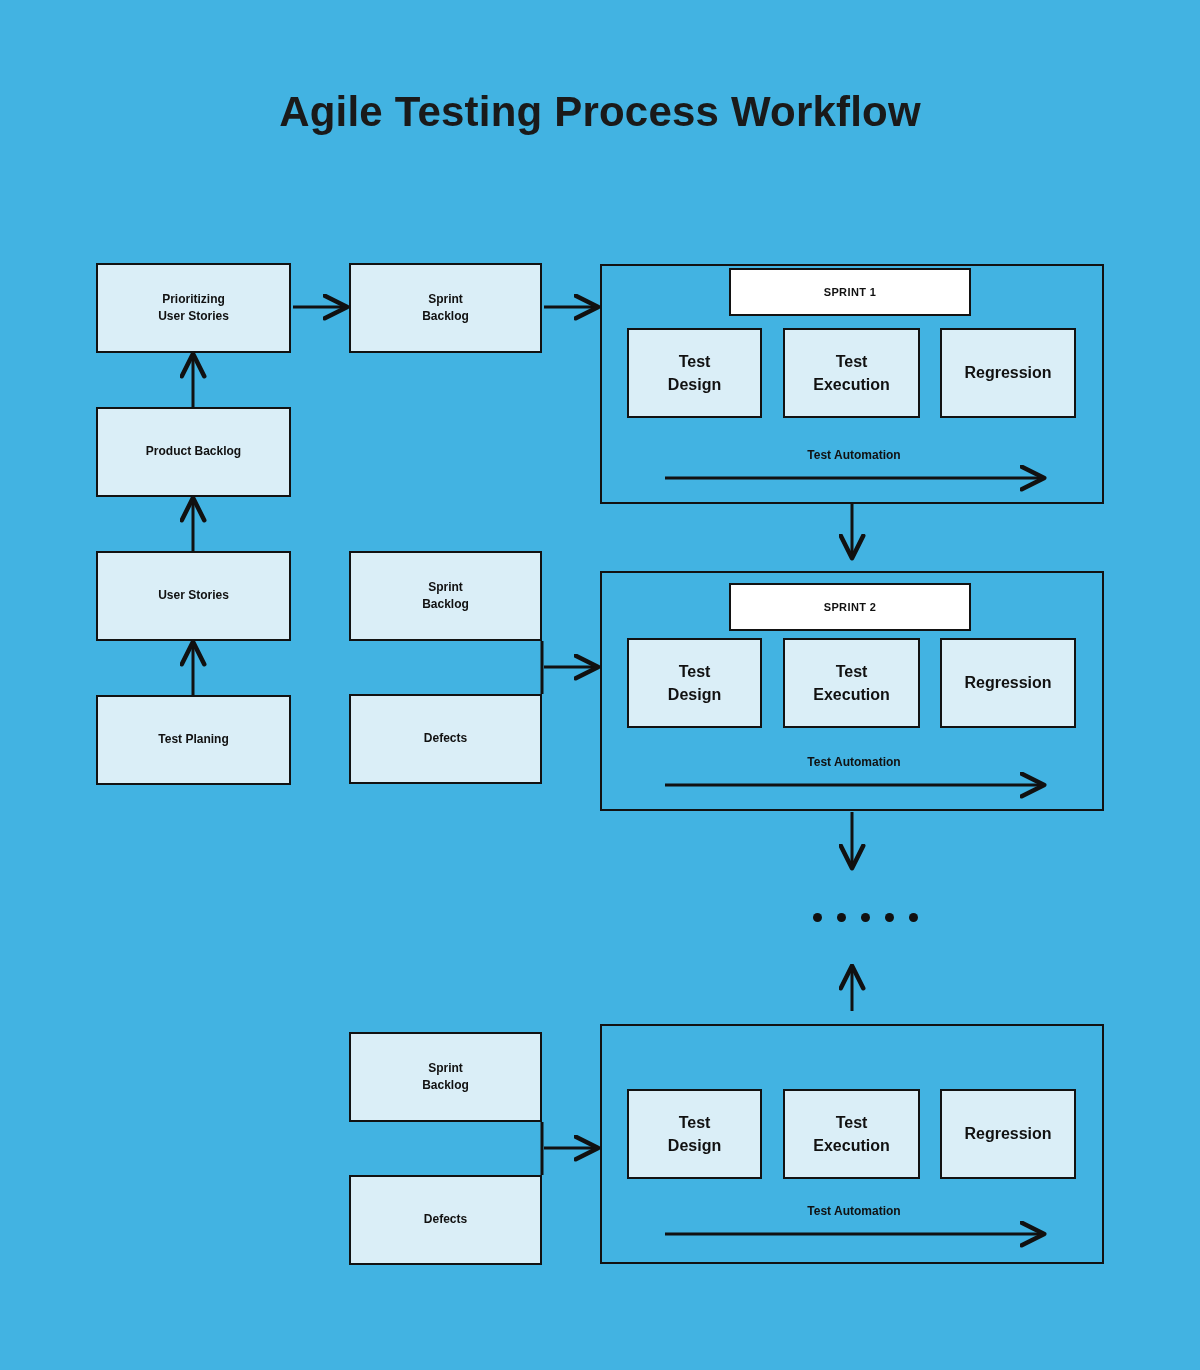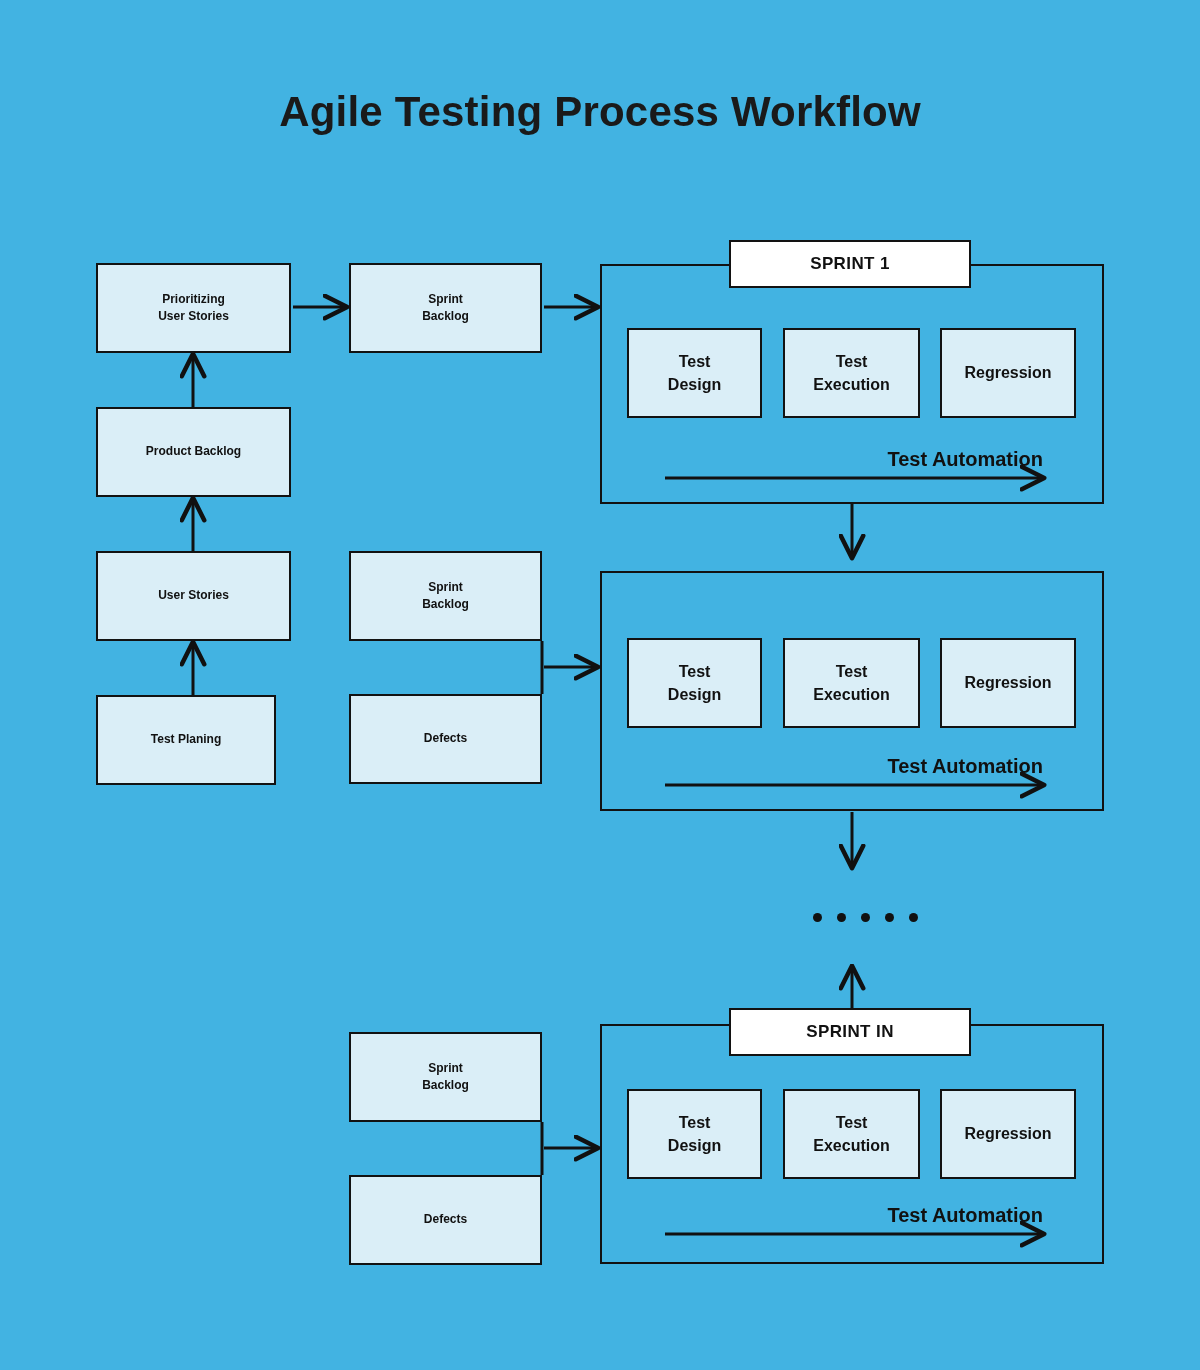--- a/index.html
+++ b/index.html
@@ -62,34 +62,35 @@
   }
   
   .sprint-tab {
     position: absolute;
     box-sizing: border-box;
     background: #ffffff;
     border: 2px solid #121212;
     display: flex;
     align-items: center;
     justify-content: center;
-    font-size: 17px;
+    font-size: 11px;
     font-weight: bold;
     color: #111111;
     letter-spacing: 0.4px;
     z-index: 5;
+    margin-top: 28px;
   }
 
   
   .ta-label {
     position: absolute;
-    font-size: 20px;
+    font-size: 12px;
     font-weight: bold;
     color: #111111;
-    text-align: right;
+    text-align: center;
   }
 
   
   #wires {
     position: absolute;
     left: 0;
     top: 0;
     width: 1200px;
     height: 1370px;
     pointer-events: none;
@@ -155,21 +156,21 @@
     </g>
   </svg>
 
   <div class="nbox" style="left:96px; top:263px; width:195px; height:90px;">Prioritizing
 User Stories</div>
 
   <div class="nbox" style="left:96px; top:407px; width:195px; height:90px;text-align:right;">Product Backlog</div>
 
   <div class="nbox" style="left:96px; top:551px; width:195px; height:90px;">User Stories</div>
 
-  <div class="nbox" style="left:96px; top:695px; width:180px; height:90px;">Test Planing</div>
+  <div class="nbox" style="left:96px; top:695px; width:195px; height:90px;">Test Planing</div>
 
   <div class="nbox" style="left:349px; top:263px; width:193px; height:90px;">Sprint
 Backlog</div>
 
   <div class="nbox" style="left:349px; top:551px; width:193px; height:90px;">Sprint
 Backlog</div>
 
   <div class="nbox" style="left:349px; top:694px; width:193px; height:90px;">Defects</div>
 
   <div class="nbox" style="left:349px; top:1032px; width:193px; height:90px;">Sprint
@@ -182,39 +183,39 @@
 
   <div class="nbox small" style="left:627px; top:328px; width:135px; height:90px;">Test
 Design</div>
   <div class="nbox small" style="left:783px; top:328px; width:137px; height:90px;">Test
 Execution</div>
   <div class="nbox small" style="left:940px; top:328px; width:136px; height:90px;">Regression</div>
 
   <div class="ta-label" style="left:665px; top:448px; width:378px;">Test Automation</div>
 
   <div class="sprint-box" style="left:600px; top:571px; width:504px; height:240px;"></div>
+  <div class="sprint-tab" style="left:729px; top:555px; width:242px; height:48px;">SPRINT 2</div>
 
   <div class="nbox small" style="left:627px; top:638px; width:135px; height:90px;">Test
 Design</div>
   <div class="nbox small" style="left:783px; top:638px; width:137px; height:90px;">Test
 Execution</div>
   <div class="nbox small" style="left:940px; top:638px; width:136px; height:90px;">Regression</div>
 
   <div class="ta-label" style="left:665px; top:755px; width:378px;">Test Automation</div>
 
   <div class="dots" style="left:813px; top:913px;">
     <i></i>
     <i></i>
     <i></i>
     <i></i>
     <i></i>
   </div>
 
   <div class="sprint-box" style="left:600px; top:1024px; width:504px; height:240px;"></div>
-  <div class="sprint-tab" style="left:729px; top:1008px; width:242px; height:48px;">SPRINT IN</div>
 
   <div class="nbox small" style="left:627px; top:1089px; width:135px; height:90px;">Test
 Design</div>
   <div class="nbox small" style="left:783px; top:1089px; width:137px; height:90px;">Test
 Execution</div>
   <div class="nbox small" style="left:940px; top:1089px; width:136px; height:90px;">Regression</div>
 
   <div class="ta-label" style="left:665px; top:1204px; width:378px;">Test Automation</div>
 
 </div>

